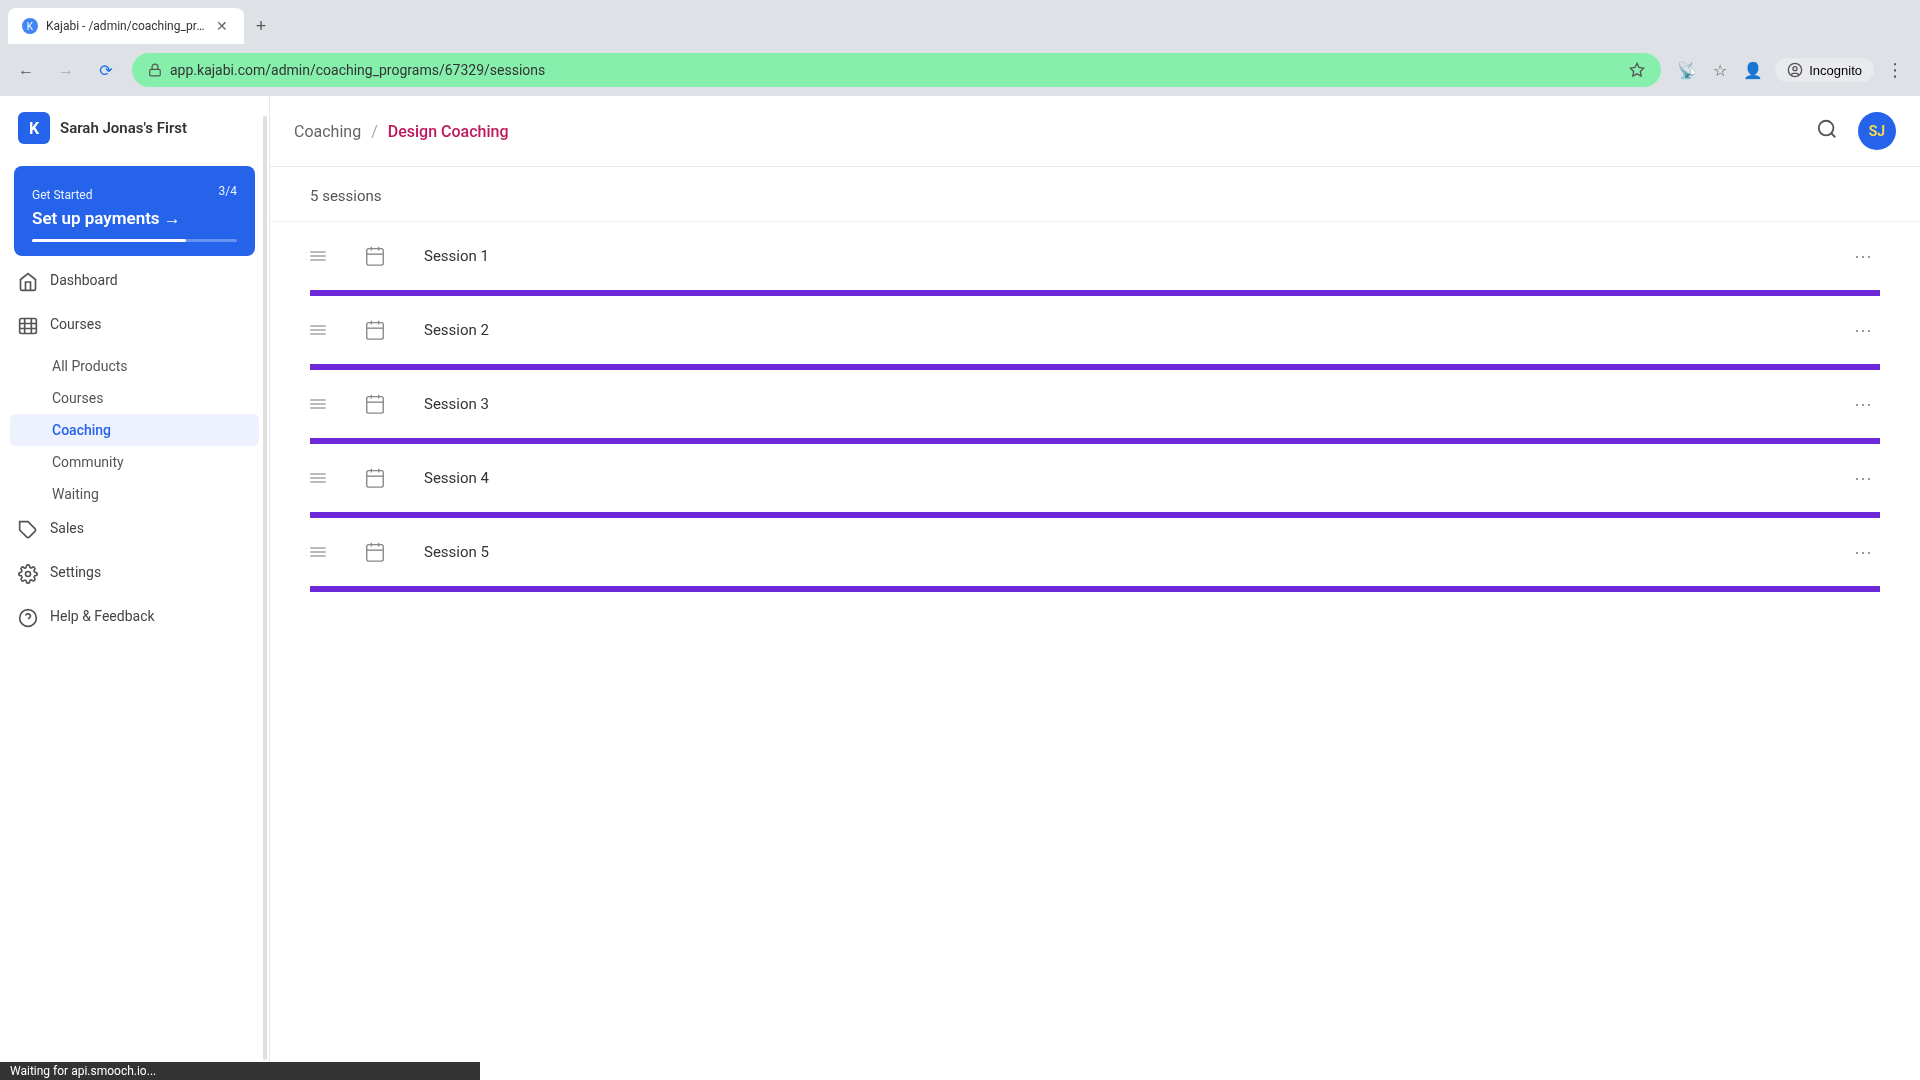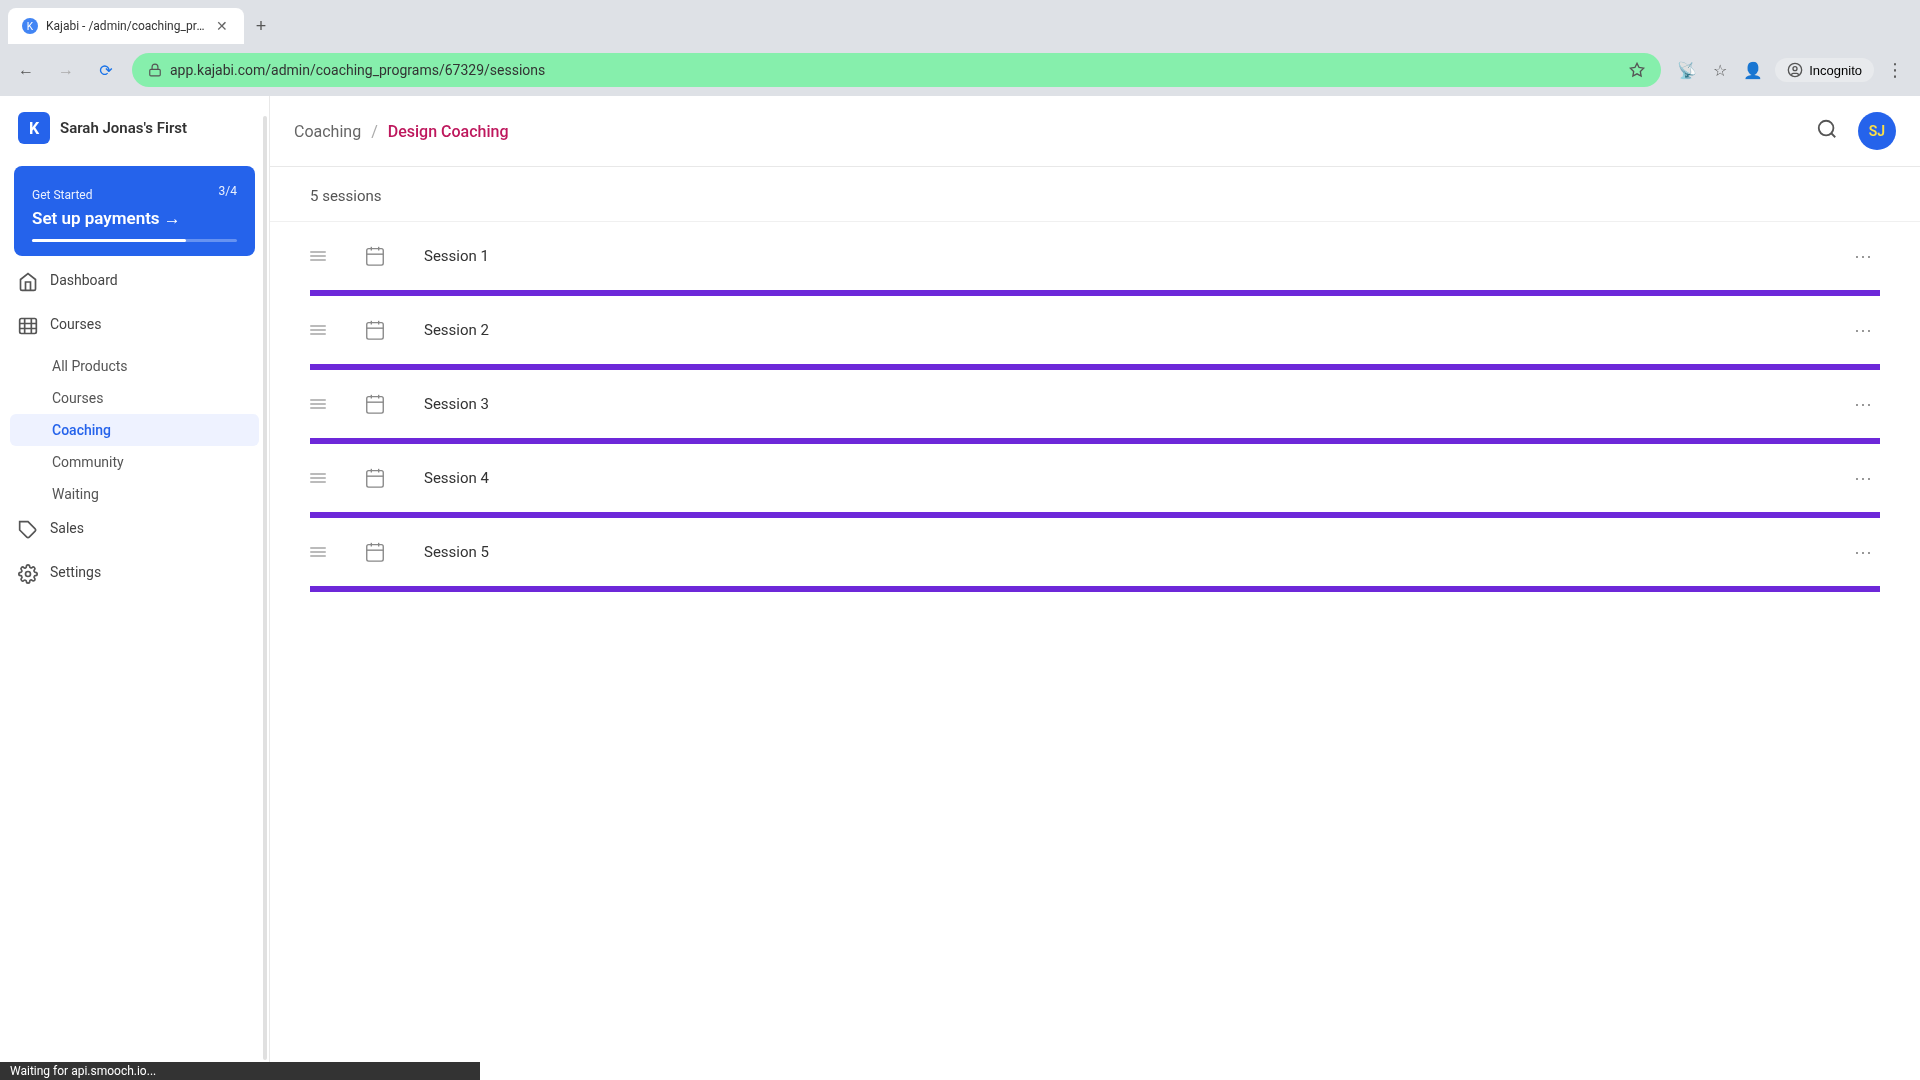--- a/index.html
+++ b/index.html
@@ -425,20 +425,30 @@
       <div class="nav-item">
         <span class="nav-icon">
           <svg width="20" height="20" viewBox="0 0 24 24" fill="none" stroke="#555" stroke-width="2">
               <circle cx="12" cy="12" r="3"></circle>
               <path d="M19.4 15a1.65 1.65 0 00.33 1.82l.06.06a2 2 0 010 2.83 2 2 0 01-2.83 0l-.06-.06a1.65 1.65 0 00-1.82-.33 1.65 1.65 0 00-1 1.51V21a2 2 0 01-4 0v-.09A1.65 1.65 0 009 19.4a1.65 1.65 0 00-1.82.33l-.06.06a2 2 0 01-2.83-2.83l.06-.06A1.65 1.65 0 004.68 15a1.65 1.65 0 00-1.51-1H3a2 2 0 010-4h.09A1.65 1.65 0 004.6 9a1.65 1.65 0 00-.33-1.82l-.06-.06a2 2 0 012.83-2.83l.06.06A1.65 1.65 0 009 4.68a1.65 1.65 0 001-1.51V3a2 2 0 014 0v.09a1.65 1.65 0 001 1.51 1.65 1.65 0 001.82-.33l.06-.06a2 2 0 012.83 2.83l-.06.06A1.65 1.65 0 0019.4 9a1.65 1.65 0 001.51 1H21a2 2 0 010 4h-.09a1.65 1.65 0 00-1.51 1z"></path>
             </svg>
         </span>
         <span>Settings</span>
       </div>
 
+      <div class="nav-item">
+        <span class="nav-icon">
+          <svg width="20" height="20" viewBox="0 0 24 24" fill="none" stroke="#555" stroke-width="2">
+              <circle cx="12" cy="12" r="10"></circle>
+              <path d="M9.09 9a3 3 0 015.83 1c0 2-3 3-3 3"></path>
+              <line x1="12" y1="17" x2="12.01" y2="17"></line>
+            </svg>
+        </span>
+        <span>Help &amp; Feedback</span>
+      </div>
 
     </div>
     <div class="sidebar-scrollbar"></div>
   </div>
 
   <div class="main-content">
 
     <div class="top-bar">
       <div class="breadcrumb">
         <span>Coaching</span>

